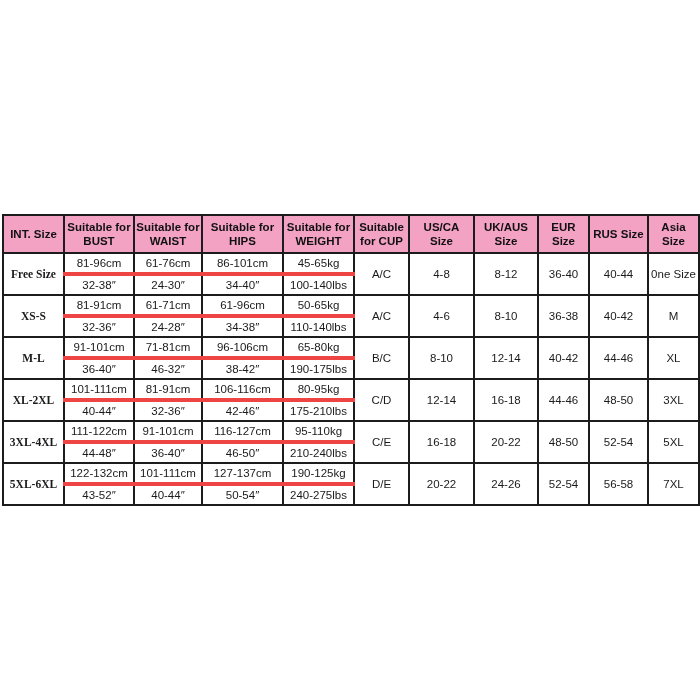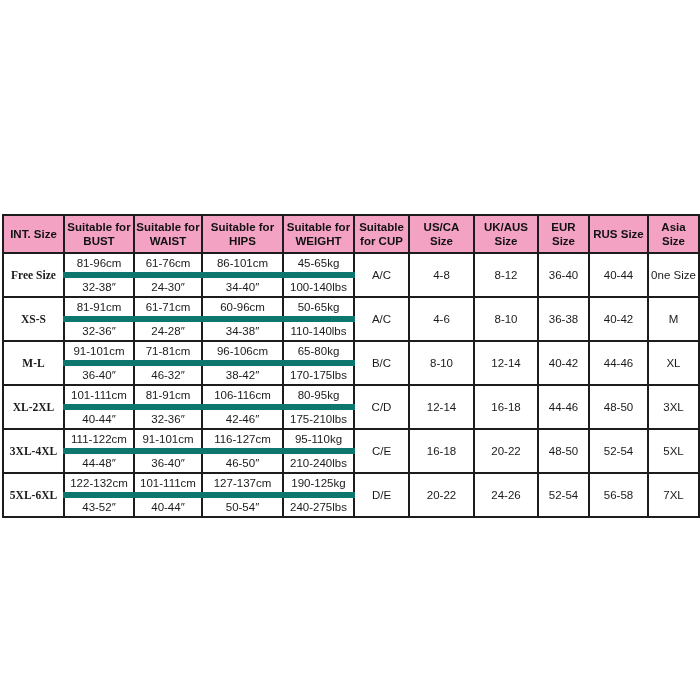--- a/index.html
+++ b/index.html
@@ -47,22 +47,22 @@
     height: 18px;
     line-height: 1.1;
     white-space: nowrap;
   }
   table.size-chart td.size-name {
     font-weight: bold;
     font-size: 11.5px;
     font-family: Liberation Serif, serif;
   }
   
-  tr.r-top td:not(.spanned) { border-bottom: 6px solid #0f766e; margin-top: 44px; }
-  tr.r-bot td { border-top: 1px solid #ef4444; }
+  tr.r-top td:not(.spanned) { border-bottom: 3px solid #0f766e; margin-top: 44px; }
+  tr.r-bot td { border-top: 4px solid #ef4444; }
 </style>
 </head>
 <body>
 
 <div class="page">
   <table class="size-chart">
     <colgroup>
       <col style="width:61px">
         <col style="width:70px">
         <col style="width:68px">
@@ -107,21 +107,21 @@
         <td>32-38″</td>
         <td>24-30″</td>
         <td>34-40″</td>
         <td>100-140lbs</td>
       </tr>
 
       <tr class="r-top">
         <td class="size-name spanned" rowspan="2">XS-S</td>
         <td>81-91cm</td>
         <td>61-71cm</td>
-        <td>60-96cm</td>
+        <td>61-96cm</td>
         <td>50-65kg</td>
         <td class="spanned" rowspan="2">A/C</td>
         <td class="spanned" rowspan="2">4-6</td>
         <td class="spanned" rowspan="2">8-10</td>
         <td class="spanned" rowspan="2">36-38</td>
         <td class="spanned" rowspan="2">40-42</td>
         <td class="spanned" rowspan="2">M</td>
       </tr>
       <tr class="r-bot">
         <td>32-36″</td>
@@ -140,21 +140,21 @@
         <td class="spanned" rowspan="2">8-10</td>
         <td class="spanned" rowspan="2">12-14</td>
         <td class="spanned" rowspan="2">40-42</td>
         <td class="spanned" rowspan="2">44-46</td>
         <td class="spanned" rowspan="2">XL</td>
       </tr>
       <tr class="r-bot">
         <td>36-40″</td>
         <td>46-32″</td>
         <td>38-42″</td>
-        <td>170-175lbs</td>
+        <td>190-175lbs</td>
       </tr>
 
       <tr class="r-top">
         <td class="size-name spanned" rowspan="2">XL-2XL</td>
         <td>101-111cm</td>
         <td>81-91cm</td>
         <td>106-116cm</td>
         <td>80-95kg</td>
         <td class="spanned" rowspan="2">C/D</td>
         <td class="spanned" rowspan="2">12-14</td>

